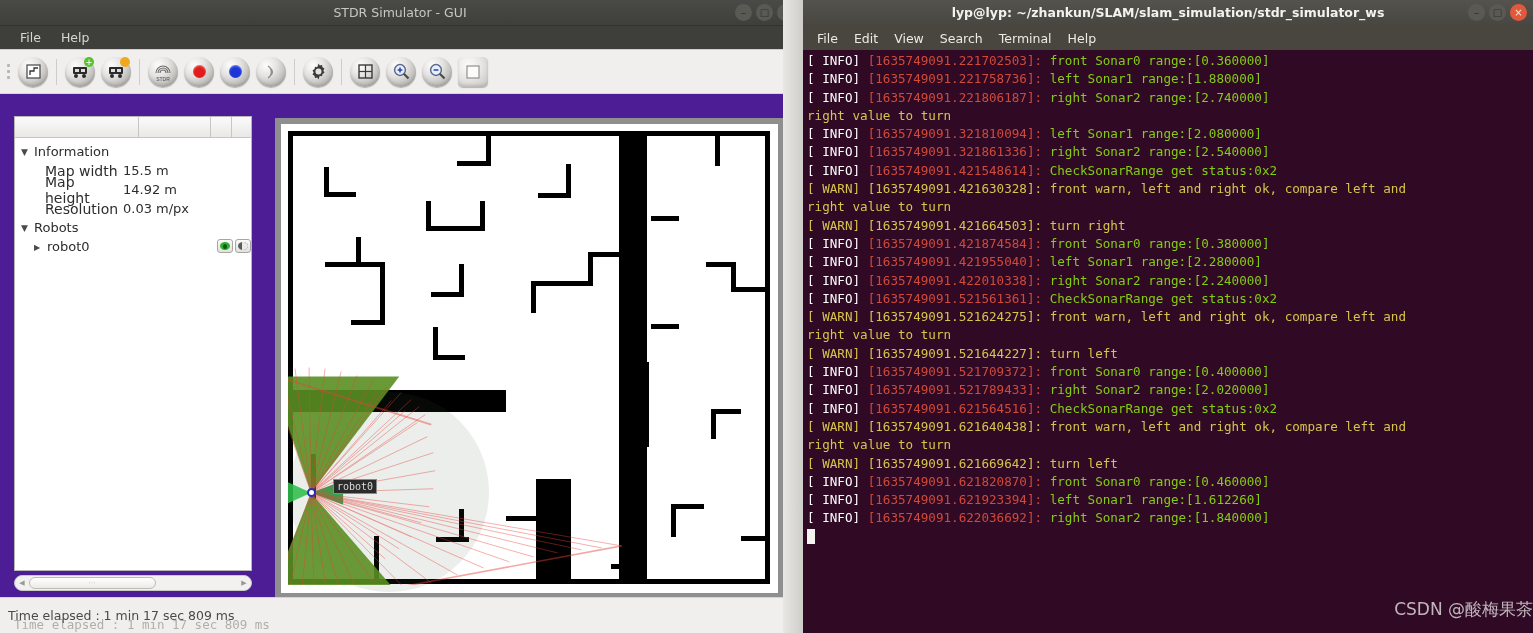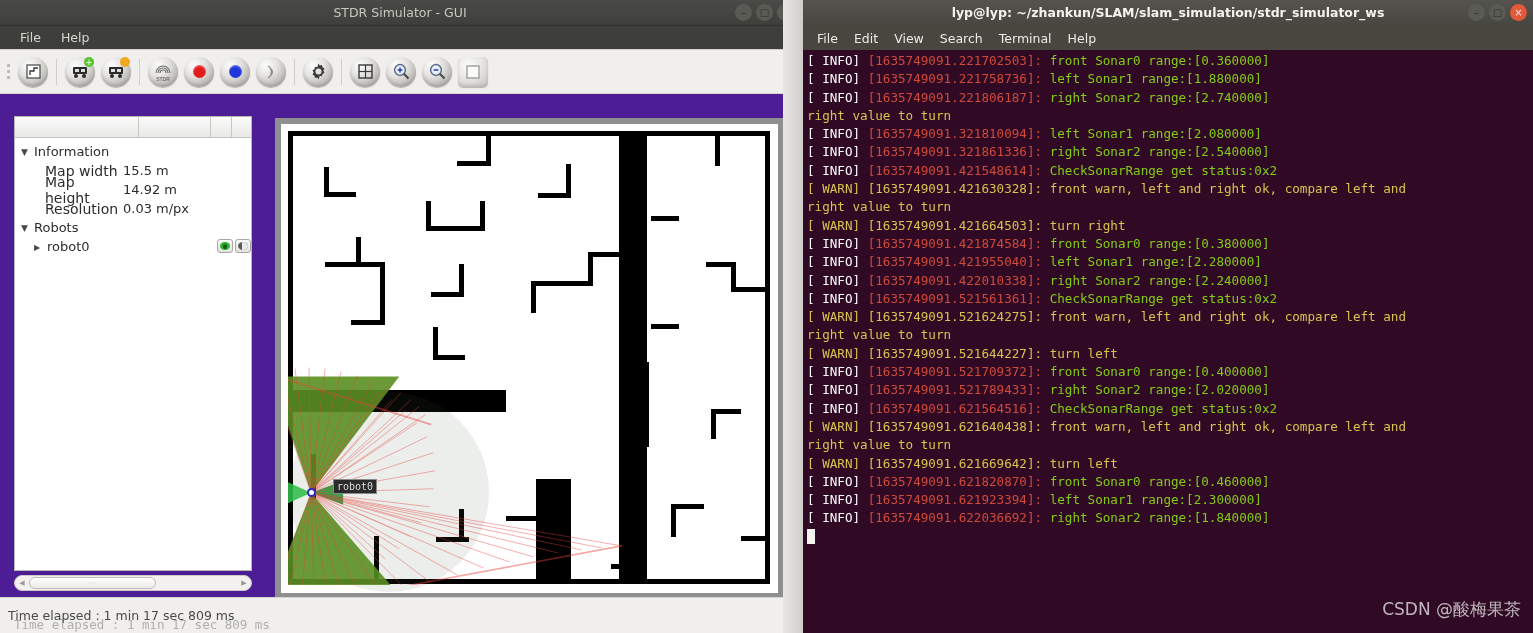--- a/index.html
+++ b/index.html
@@ -251,21 +251,21 @@
   .c-ts-warn  { color: #d7c44c; }
   .c-msg-info { color: #84cc16; }
   .c-msg-warn { color: #d7c44c; }
   .cursor-block {
     display: inline-block;
     width: 8px; height: 15px;
     background: #f5f3f0;
     vertical-align: -3px;
   }
   .watermark {
-    position: absolute; right: 12px; bottom: 12px;
+    position: absolute; right: 0; bottom: 12px;
     color: #cfc8cc; font-size: 17px;
     font-family: "DejaVu Sans", sans-serif;
     opacity: .9;
   }
   .term-left-edge {
     position: absolute; left: 0; top: 50px; bottom: 0; width: 3px;
     background: #5d3150;
   }
   .stdr-edge-strip {
     position: absolute; left: 783px; top: 0; width: 20px; height: 633px;
@@ -683,21 +683,21 @@
         <div class="log-line"><span class="c-tag-warn">[ WARN] </span><span class="c-ts-warn">[1635749091.521624275]:</span><span class="c-msg-warn"> front warn, left and right ok, compare left and</span></div>
         <div class="log-line"><span class="c-msg-warn">right value to turn</span></div>
         <div class="log-line"><span class="c-tag-warn">[ WARN] </span><span class="c-ts-warn">[1635749091.521644227]:</span><span class="c-msg-warn"> turn left</span></div>
         <div class="log-line"><span class="c-tag-info">[ INFO] </span><span class="c-ts-info">[1635749091.521709372]:</span><span class="c-msg-info"> front Sonar0 range:[0.400000]</span></div>
         <div class="log-line"><span class="c-tag-info">[ INFO] </span><span class="c-ts-info">[1635749091.521789433]:</span><span class="c-msg-info"> right Sonar2 range:[2.020000]</span></div>
         <div class="log-line"><span class="c-tag-info">[ INFO] </span><span class="c-ts-info">[1635749091.621564516]:</span><span class="c-msg-info"> CheckSonarRange get status:0x2</span></div>
         <div class="log-line"><span class="c-tag-warn">[ WARN] </span><span class="c-ts-warn">[1635749091.621640438]:</span><span class="c-msg-warn"> front warn, left and right ok, compare left and</span></div>
         <div class="log-line"><span class="c-msg-warn">right value to turn</span></div>
         <div class="log-line"><span class="c-tag-warn">[ WARN] </span><span class="c-ts-warn">[1635749091.621669642]:</span><span class="c-msg-warn"> turn left</span></div>
         <div class="log-line"><span class="c-tag-info">[ INFO] </span><span class="c-ts-info">[1635749091.621820870]:</span><span class="c-msg-info"> front Sonar0 range:[0.460000]</span></div>
-        <div class="log-line"><span class="c-tag-info">[ INFO] </span><span class="c-ts-info">[1635749091.621923394]:</span><span class="c-msg-info"> left Sonar1 range:[2.300000]</span></div>
+        <div class="log-line"><span class="c-tag-info">[ INFO] </span><span class="c-ts-info">[1635749091.621923394]:</span><span class="c-msg-info"> left Sonar1 range:[1.612260]</span></div>
         <div class="log-line"><span class="c-tag-info">[ INFO] </span><span class="c-ts-info">[1635749091.622036692]:</span><span class="c-msg-info"> right Sonar2 range:[1.840000]</span></div>
         <div class="log-line"><span class="cursor-block"></span></div>
       </div>
 
     <div class="watermark">CSDN @酸梅果茶</div>
   </div>
 
 </div>
 
 </body></html>

